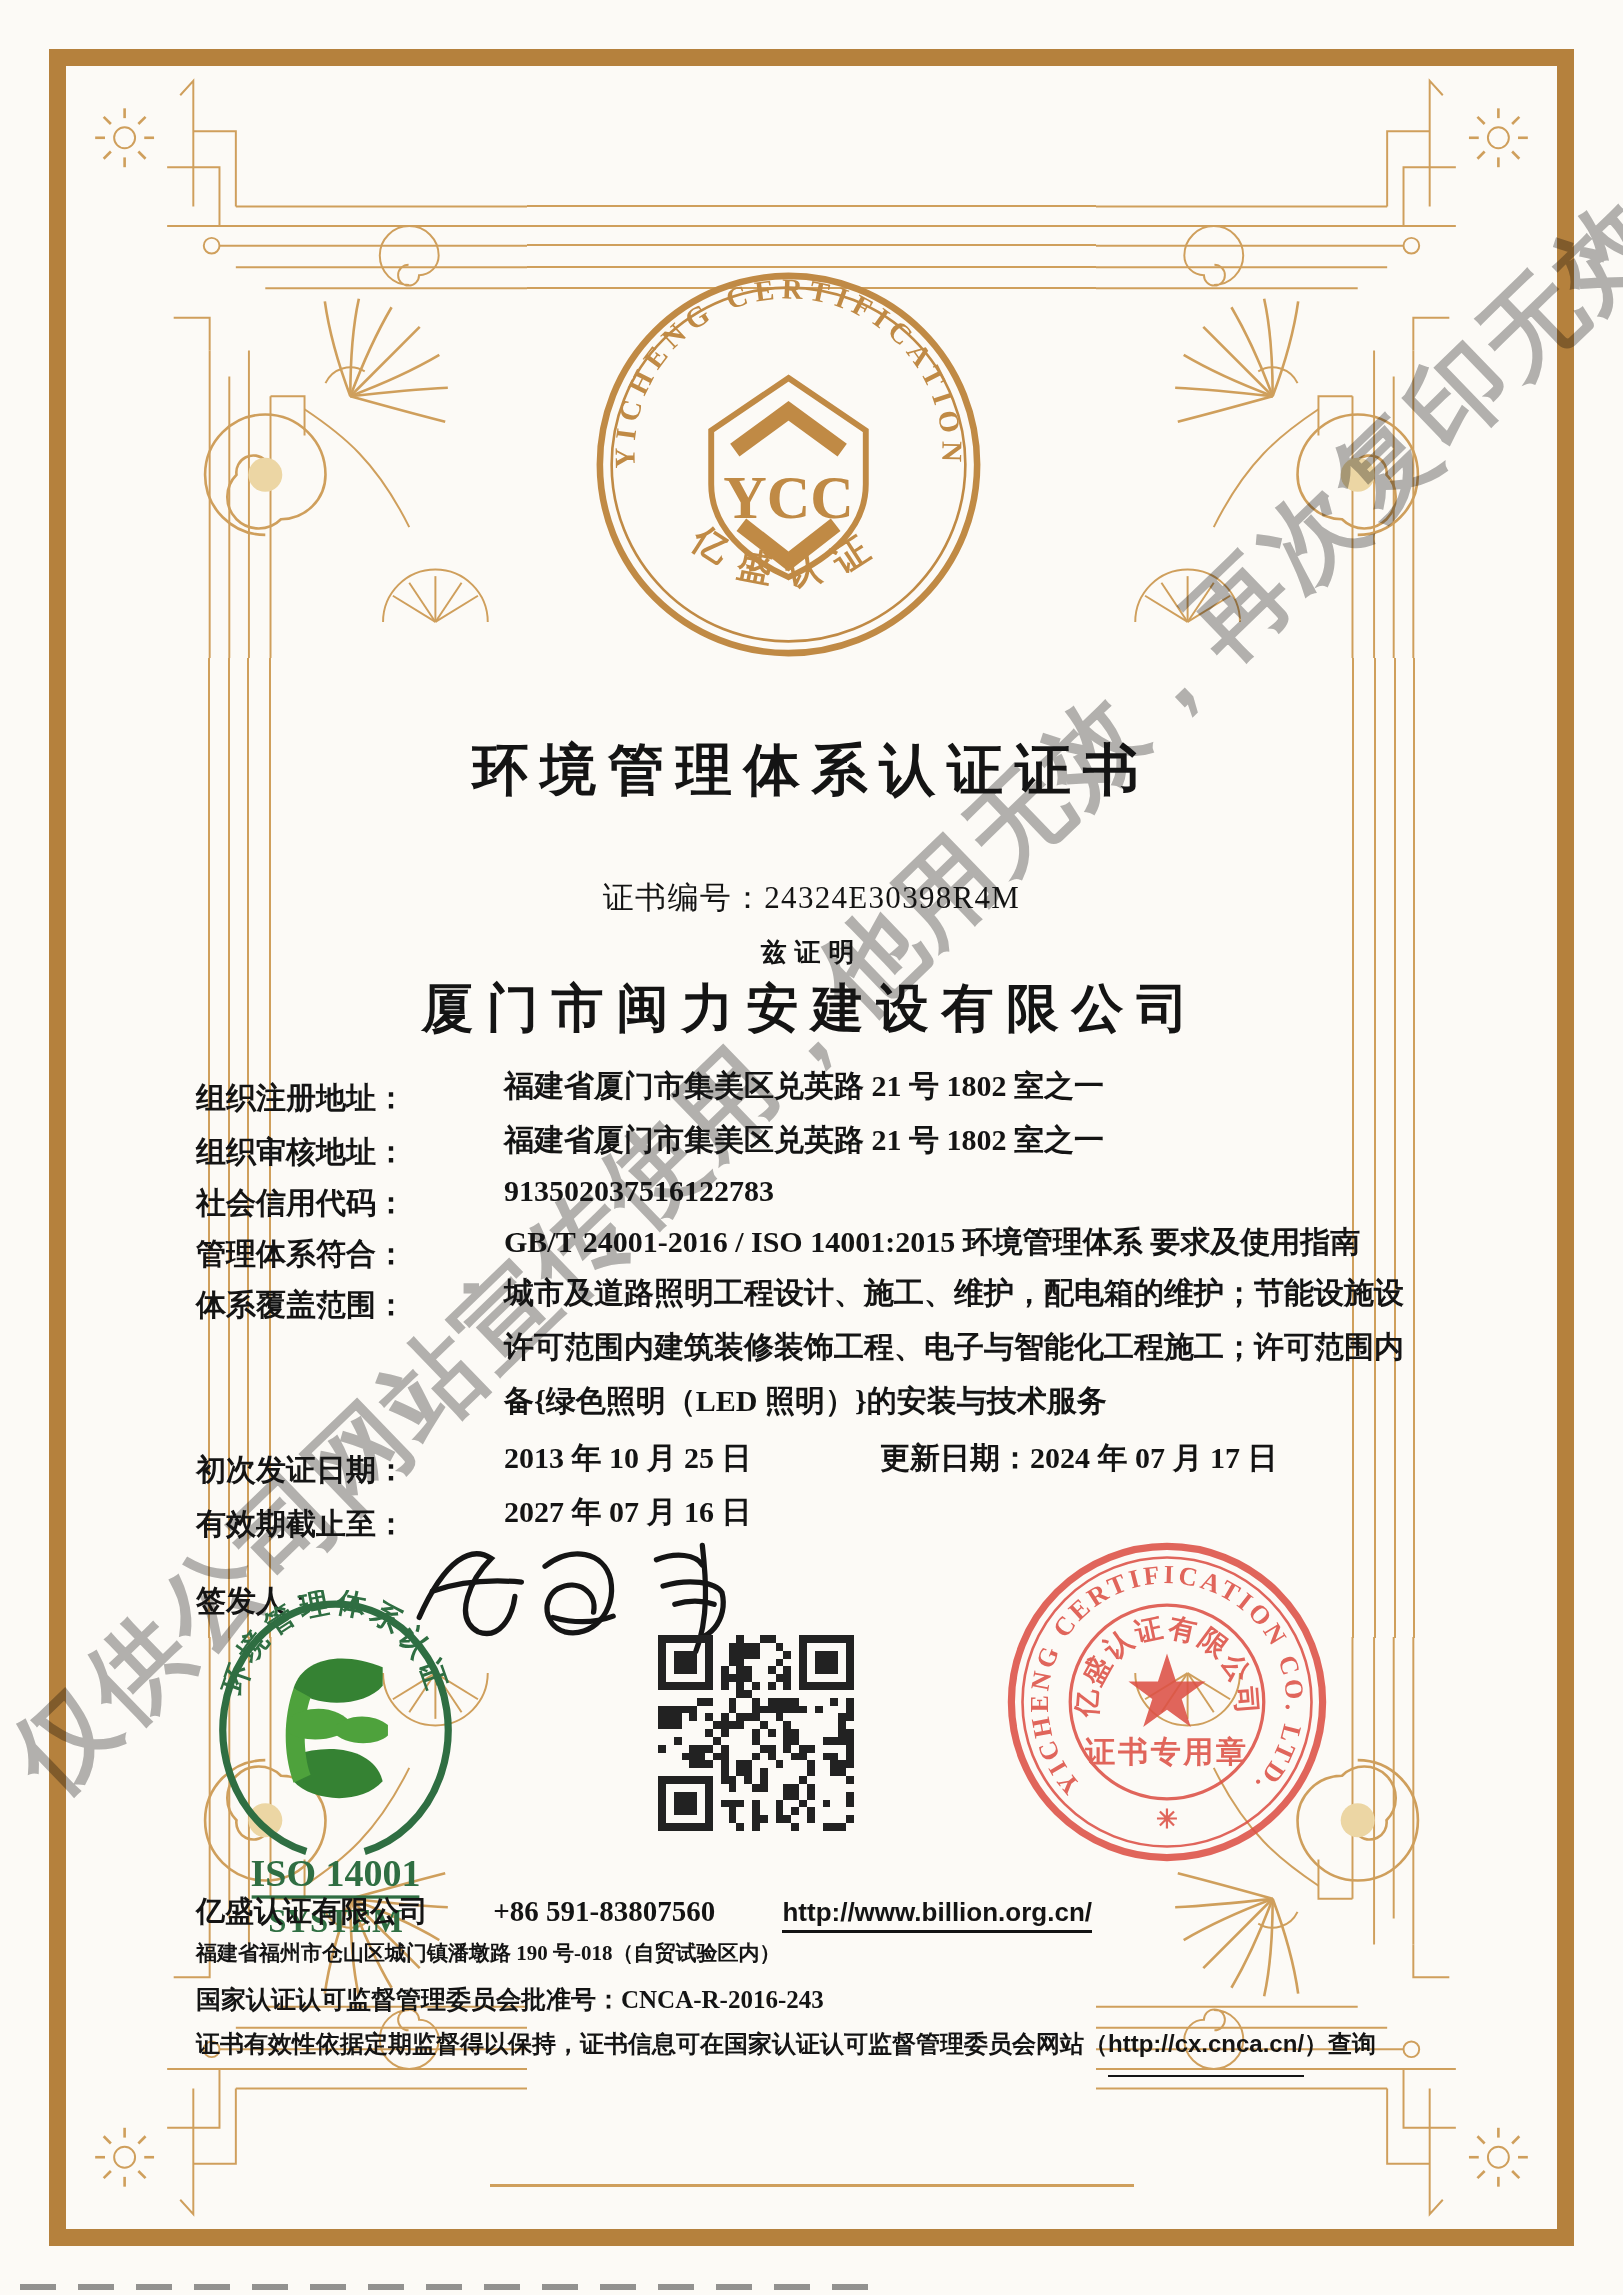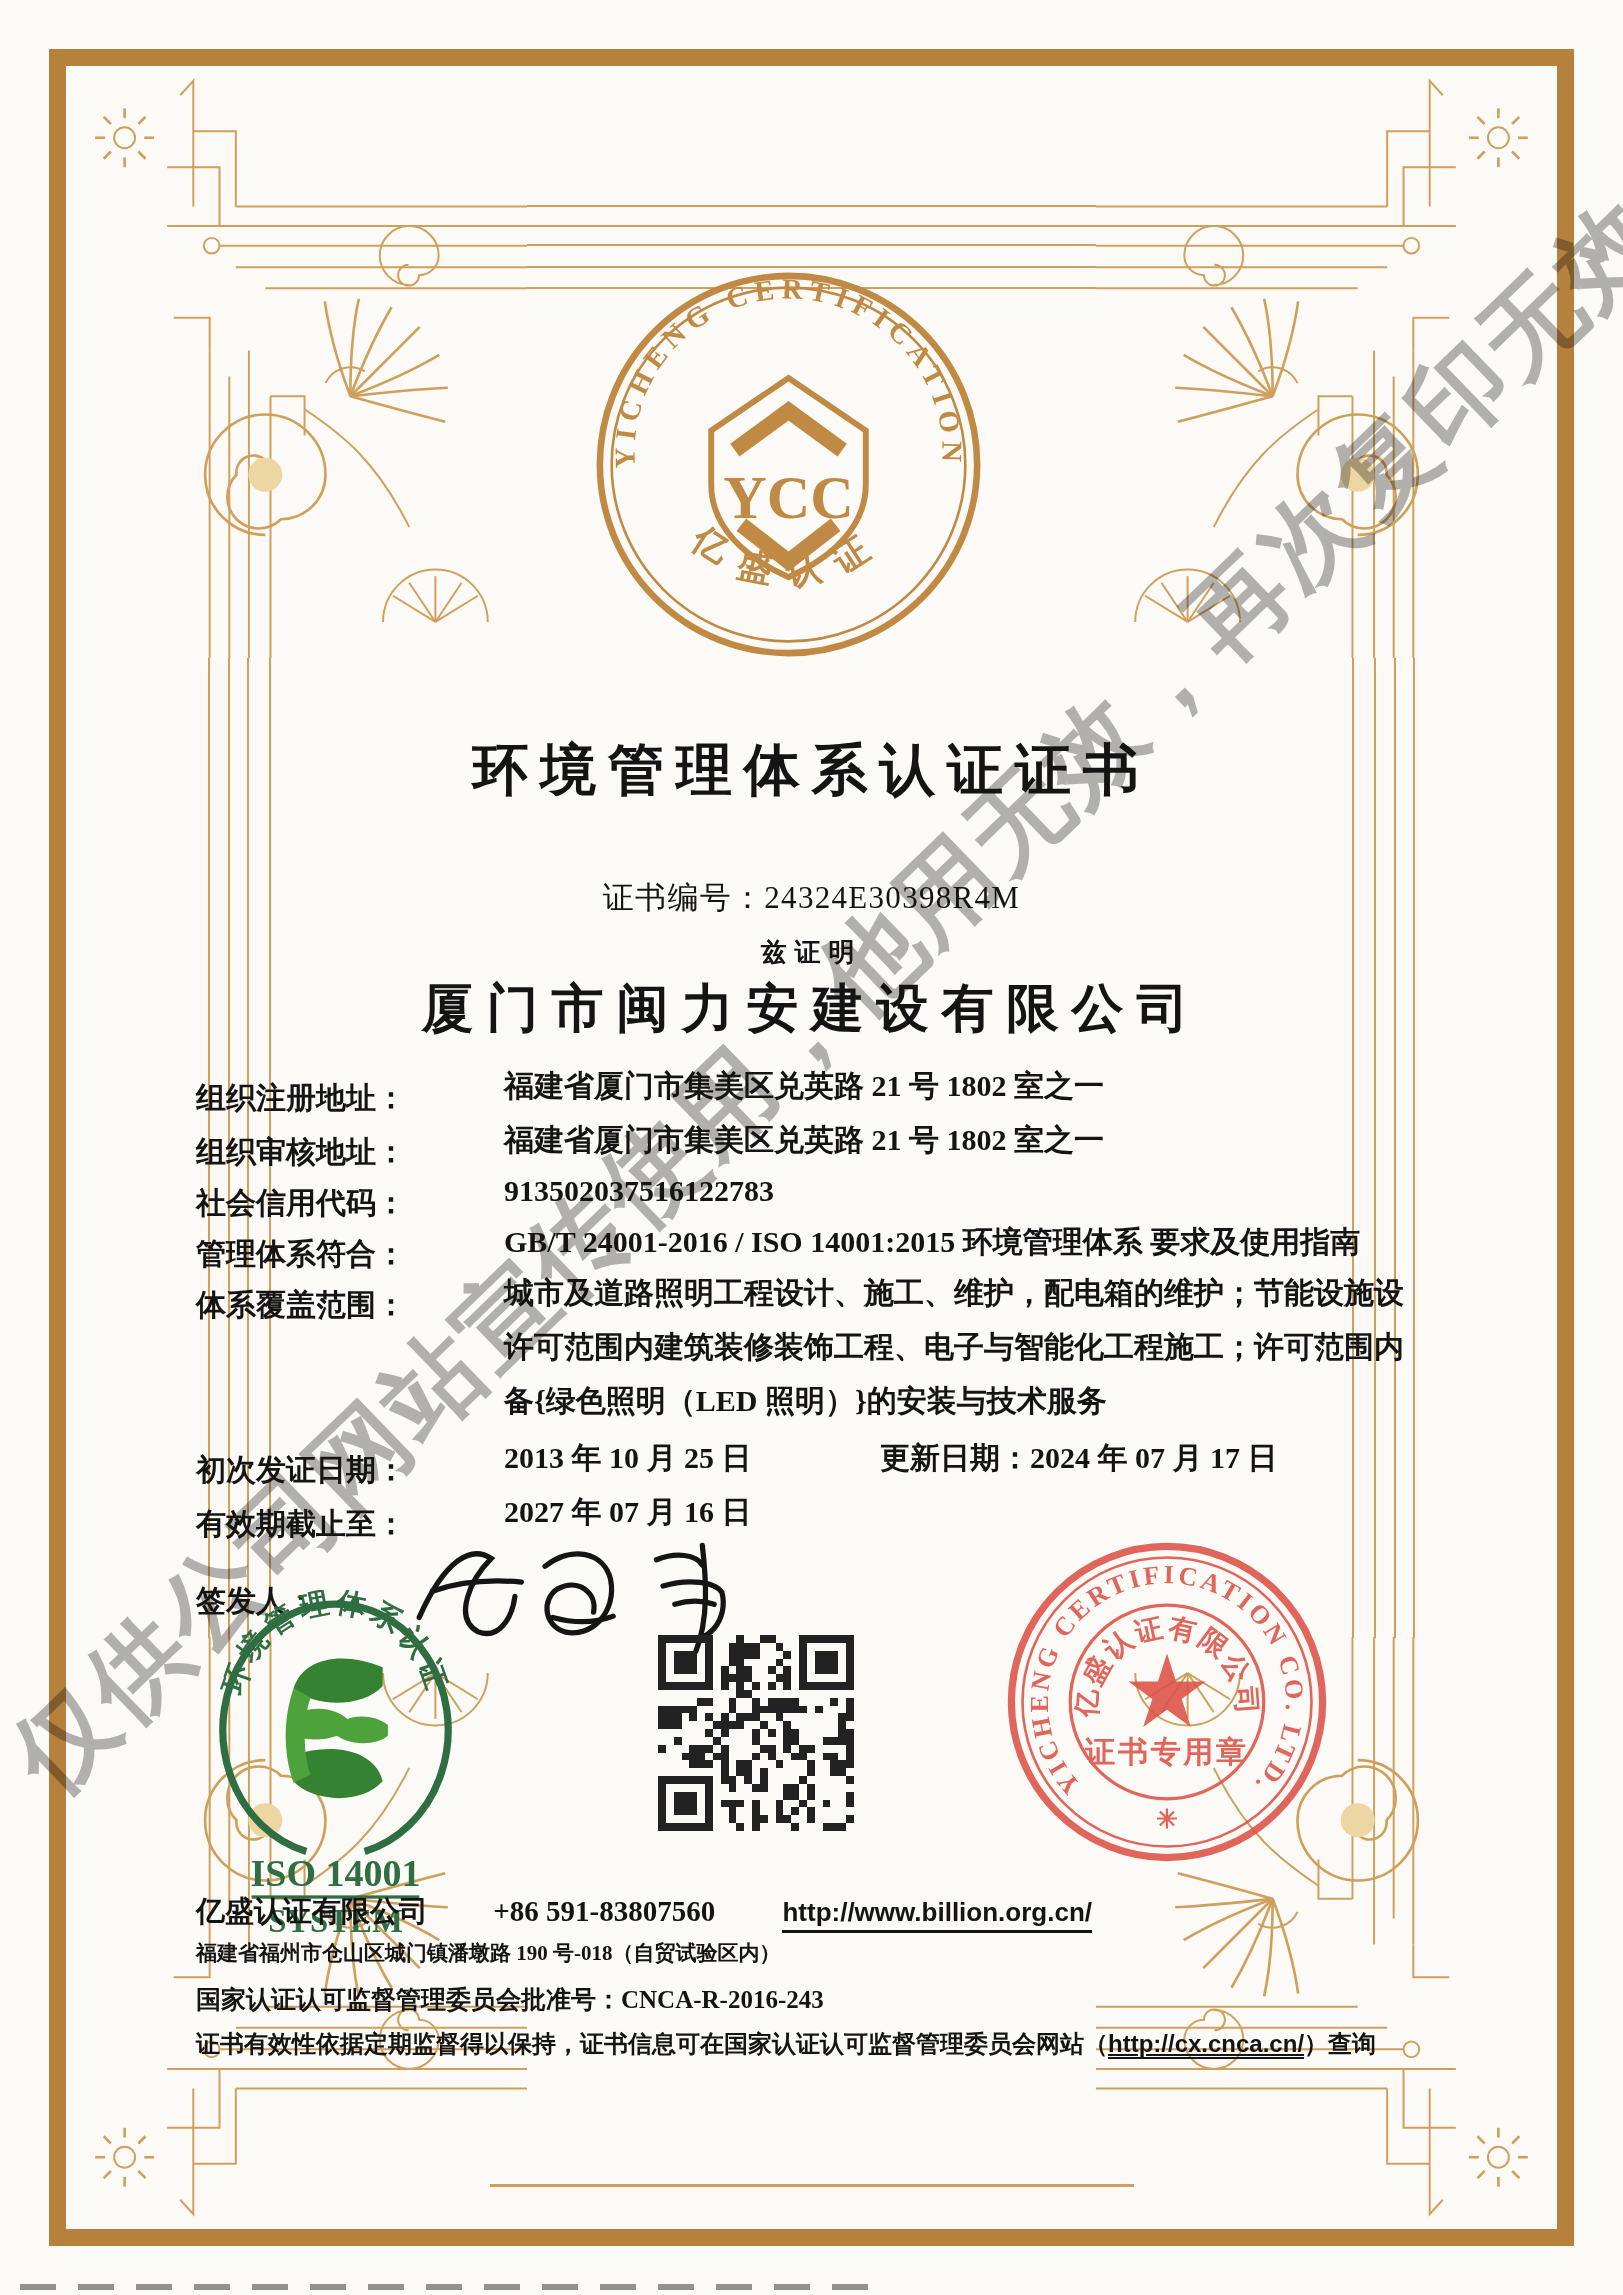--- a/index.html
+++ b/index.html
@@ -36,21 +36,21 @@
   .row .val2{position:absolute;left:684px;top:0;white-space:nowrap;}
   .scopeline{display:block;white-space:nowrap;}
   .sig-label{position:absolute;left:196px;top:1581px;font-size:30px;font-weight:bold;}
   .footer{position:absolute;left:196px;font-weight:bold;white-space:nowrap;}
   .f1{top:1892px;font-size:29px;}
   .f1 .phone{margin-left:58px;font-family:"Liberation Serif",serif;}
   .f1 .site{margin-left:60px;border-bottom:3.3px solid var(--ink);padding-bottom:2.6px;font-family:"Liberation Sans",sans-serif;font-size:26px;}
   .f2{top:1939px;font-size:21px;}
   .f3{top:1983px;font-size:25px;}
   .f4{top:2028px;font-size:24px;}
-  .f4 .link{border-bottom:2.6px solid var(--ink);padding-bottom:0;font-family:"Liberation Sans",sans-serif;text-decoration:underline;}
+  .f4 .link{border-bottom:2.6px solid var(--ink);padding-bottom:18px;font-family:"Liberation Sans",sans-serif;}
   .bottom-strip{position:absolute;left:19.6px;top:2284px;width:864px;height:5.9px;opacity:.55;
     background:repeating-linear-gradient(90deg,#3c3c3c 0 36px,transparent 36px 58px);}
   
   text{font-family:"Liberation Serif", serif;}
   .gold-arc{fill:var(--logo-gold);font-weight:bold;}
   .green-t{fill:var(--green);font-weight:bold;}
   .red-t{fill:var(--red);font-weight:bold;}
 </style>
 </head>
 <body>

